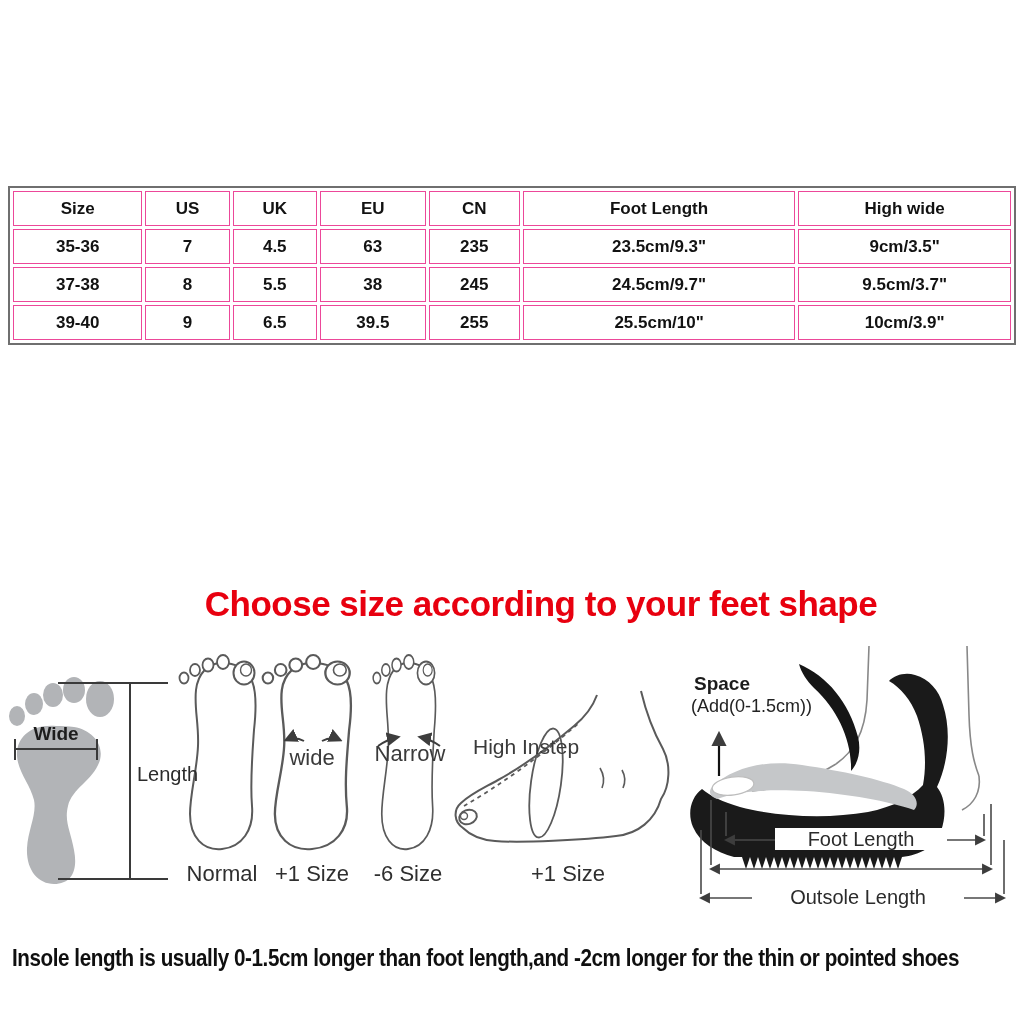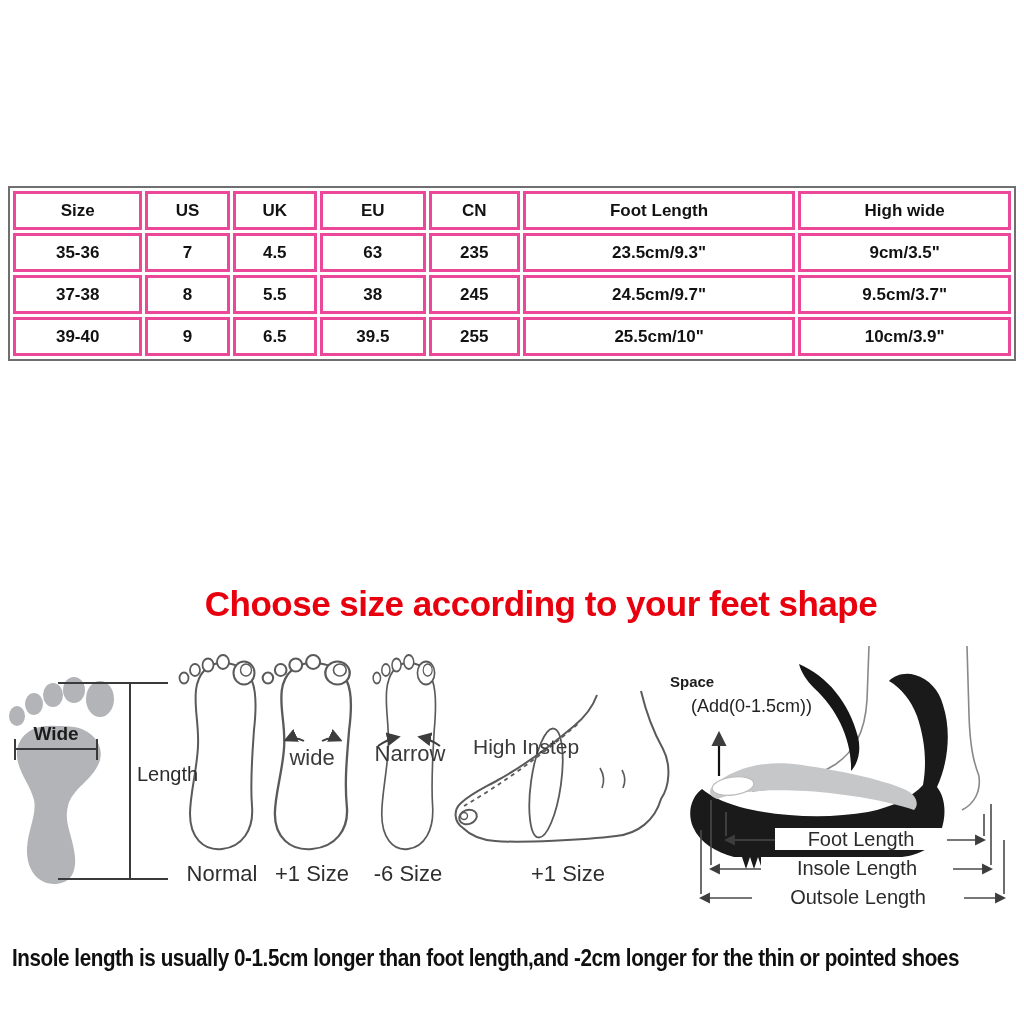--- a/index.html
+++ b/index.html
@@ -3,21 +3,21 @@
 <meta charset="utf-8">
 <style>
   html,body{margin:0;padding:0;background:#ffffff;}
   #page{position:relative;width:1024px;height:1024px;background:#fff;overflow:hidden;
         font-family:"Liberation Sans",sans-serif;color:#111;}
 
   
   .size-table-wrap{position:absolute;left:8px;top:186px;width:1008px;}
   table.size-table{width:100%;border-collapse:separate;border-spacing:3px;
                    border:2px solid #6f6f6f;background:#fff;}
-  table.size-table td{border:3px solid #ec4899;height:33px;text-align:center;
+  table.size-table td{border:1px solid #ec4899;height:33px;text-align:center;
                       vertical-align:middle;font-weight:bold;font-size:17px;
                       color:#121212;background:#fff;padding:0 4px;}
 
   
   .heading{position:absolute;left:0;top:584px;width:1024px;text-align:center;
            font-weight:bold;font-size:35px;letter-spacing:-0.5px;color:#e8000f;padding-left:29px;}
 
   
   svg.art{position:absolute;left:0;top:630px;width:1024px;height:310px;}
 
@@ -28,21 +28,21 @@
 
   .wide-lbl{left:25px;top:724px;width:62px;font-size:19px;font-weight:bold;color:#1c1c1c;text-align:center;}
   .length-lbl{left:137px;top:763px;font-size:20px;}
   .annot-wide{left:275px;top:746px;width:74px;text-align:center;}
   .annot-narrow{left:370px;top:742px;width:80px;text-align:center;}
   .annot-instep{left:460px;top:735px;font-size:21px;margin-left:13px;}
   .cap-normal{left:177px;top:862px;width:90px;text-align:center;}
   .cap-wide{left:267px;top:862px;width:90px;text-align:center;}
   .cap-narrow{left:363px;top:862px;width:90px;text-align:center;}
   .cap-instep{left:523px;top:862px;width:90px;text-align:center;}
-  .space-lbl{left:670px;top:674px;font-size:15px;font-weight:bold;color:#1c1c1c;}
+  .space-lbl{left:694px;top:674px;font-size:19px;font-weight:bold;color:#1c1c1c;}
   .space-note{left:691px;top:697px;font-size:18px;color:#222;}
   .dim-foot{left:775px;top:828px;width:160px;}
   .dim-insole{left:761px;top:857px;width:180px;}
   .dim-outsole{left:752px;top:886px;width:200px;}
 
   
   .footnote{position:absolute;left:12px;top:944px;font-size:24px;font-weight:bold;
             color:#0f0f0f;letter-spacing:-0.5px;white-space:nowrap;
             transform:scaleX(0.86);transform-origin:left top;}
 </style>
@@ -224,18 +224,17 @@
 
   <div class="lbl caption cap-normal">Normal</div>
   <div class="lbl caption cap-wide">+1 Size</div>
   <div class="lbl caption cap-narrow">-6 Size</div>
   <div class="lbl caption cap-instep">+1 Size</div>
 
   <div class="lbl space-lbl">Space</div>
   <div class="lbl space-note">(Add(0-1.5cm))</div>
 
   <div class="lbl dim-label dim-foot">Foot Length</div>
-  <div class="lbl dim-label dim-insole">Insole Length</div>
   <div class="lbl dim-label dim-outsole">Outsole Length</div>
 
   <div class="footnote">Insole length is usually 0-1.5cm longer than foot length,and -2cm longer for the thin or pointed shoes</div>
 
 </div>
 
 </body></html>

